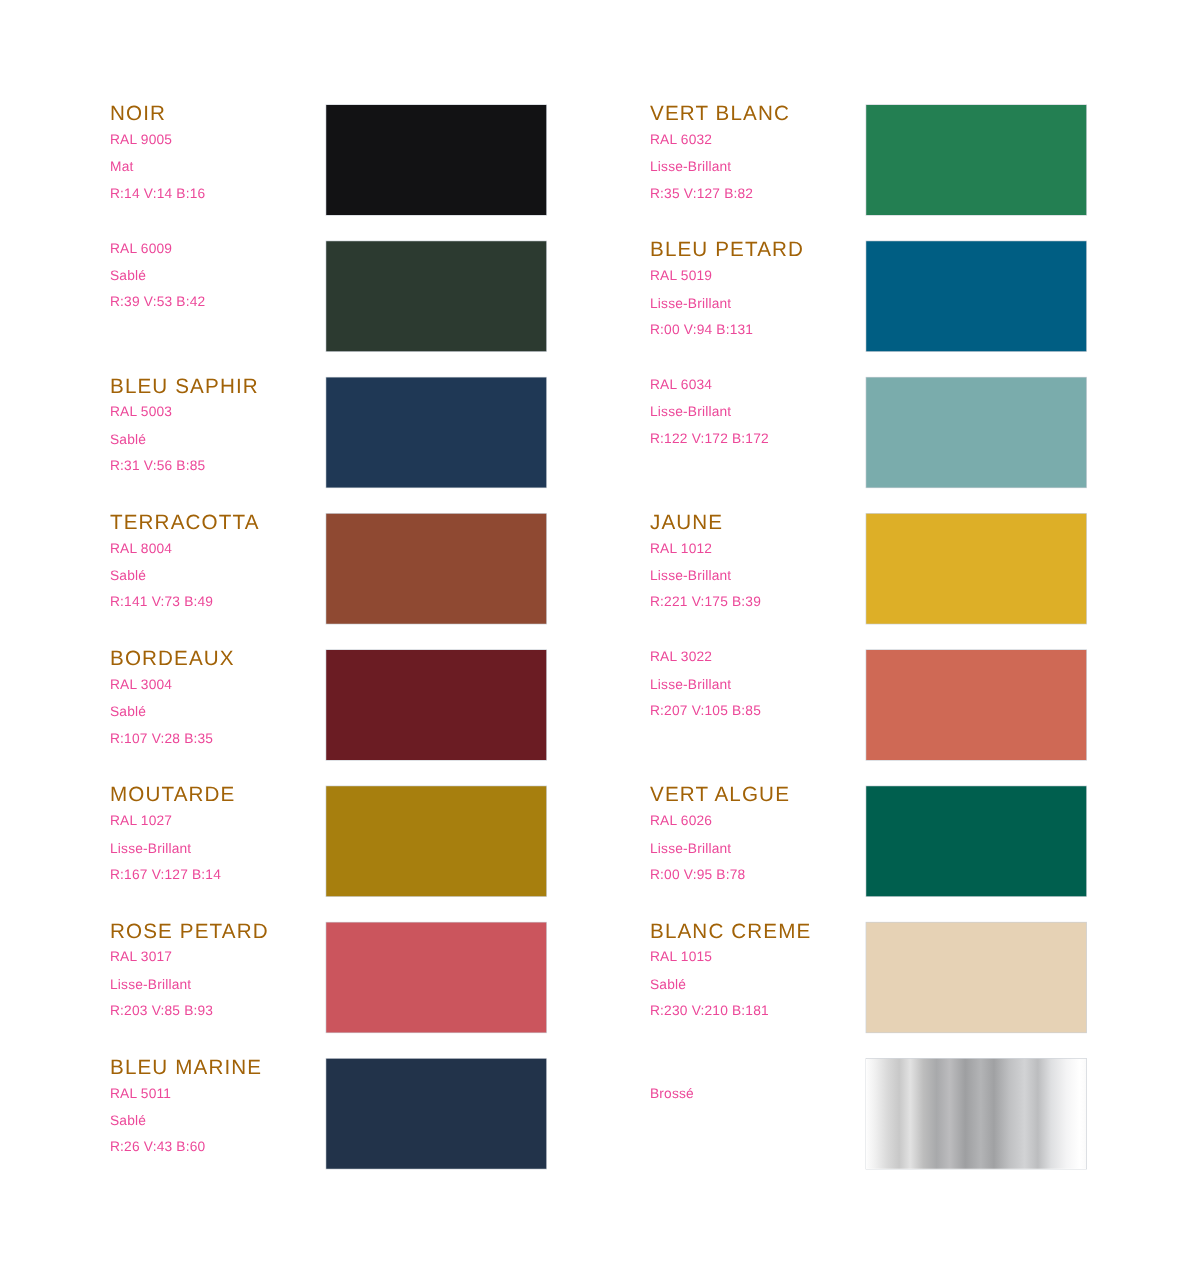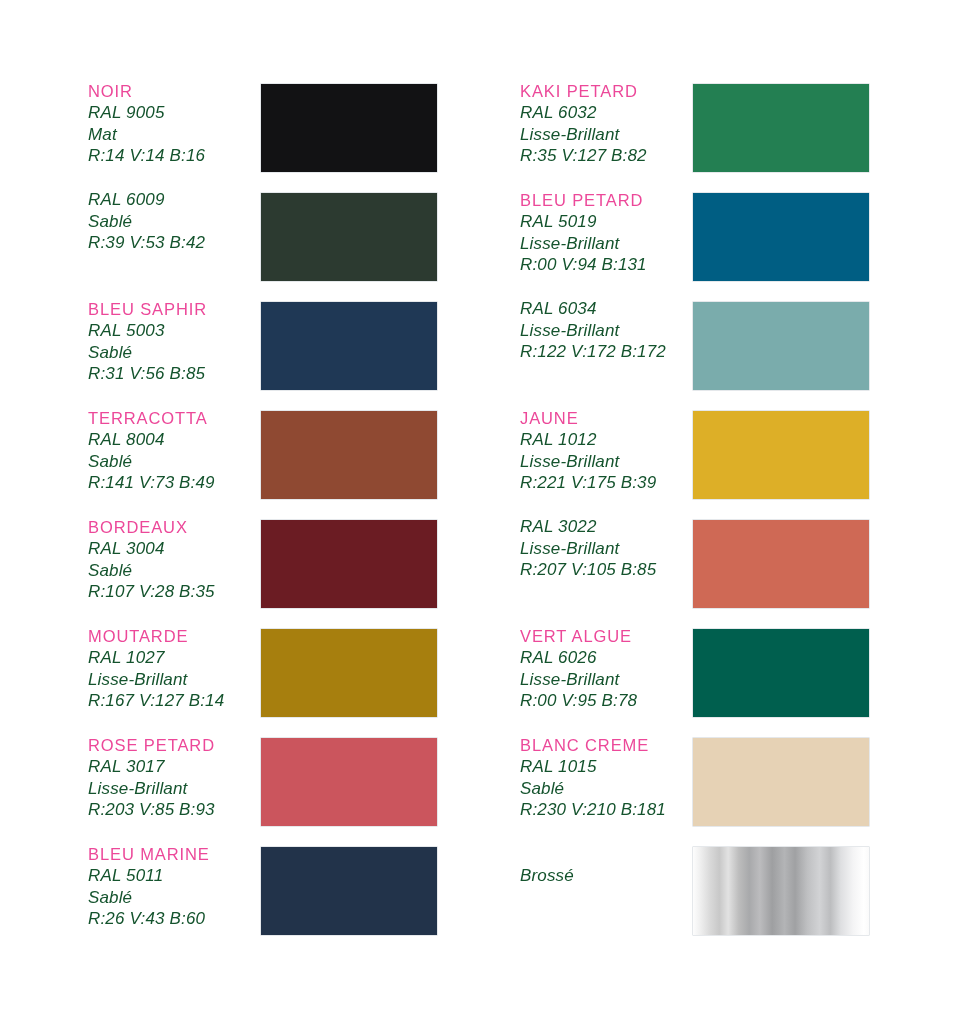--- a/index.html
+++ b/index.html
@@ -49,33 +49,32 @@
     position: absolute;
     left: 0;
     top: -4px;
     width: 180px;
   }
 
   .swatch-name {
     font-size: 16.5px;
     letter-spacing: 0.9px;
     line-height: 22px;
-    color: #ec4899;
+    color: #a16207;
     white-space: nowrap;
   }
 
   .swatch-ral,
   .swatch-finish,
   .swatch-rgb {
-    font-size: 17px;
+    font-size: 11px;
     line-height: 21.5px;
     letter-spacing: 0.15px;
-    color: #14532d;
+    color: #ec4899;
     white-space: nowrap;
-    font-style: italic;
   }
 
   .swatch-ral.is-empty,
   .swatch-rgb.is-empty {
     min-height: 21.5px;
   }
 
   .swatch-chip {
     position: absolute;
     left: 173px;
@@ -182,21 +181,21 @@
             <div class="swatch-ral">RAL 5011</div>
             <div class="swatch-finish">Sablé</div>
             <div class="swatch-rgb">R:26 V:43 B:60</div>
           </div>
           <div class="swatch-chip" style="background: rgb(34, 51, 74);"></div>
         </div>
       </div>
     <div class="color-column right" id="col-right">
         <div class="color-row">
           <div class="row-info">
-            <div class="swatch-name">KAKI PETARD</div>
+            <div class="swatch-name">VERT BLANC</div>
             <div class="swatch-ral">RAL 6032</div>
             <div class="swatch-finish">Lisse-Brillant</div>
             <div class="swatch-rgb">R:35 V:127 B:82</div>
           </div>
           <div class="swatch-chip" style="background: rgb(35, 127, 82);"></div>
         </div>
         <div class="color-row">
           <div class="row-info">
             <div class="swatch-name">BLEU PETARD</div>
             <div class="swatch-ral">RAL 5019</div>

